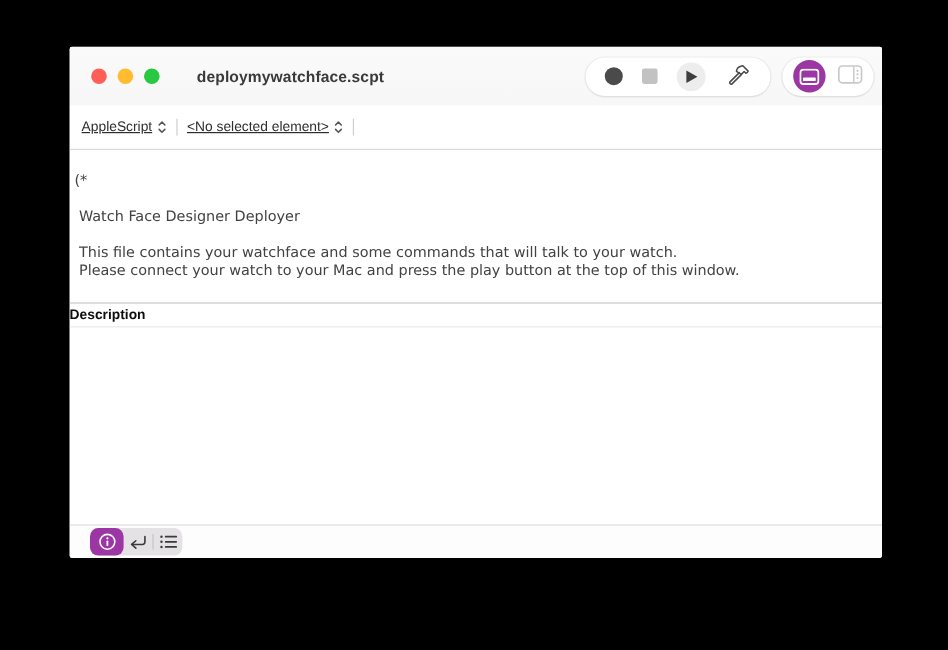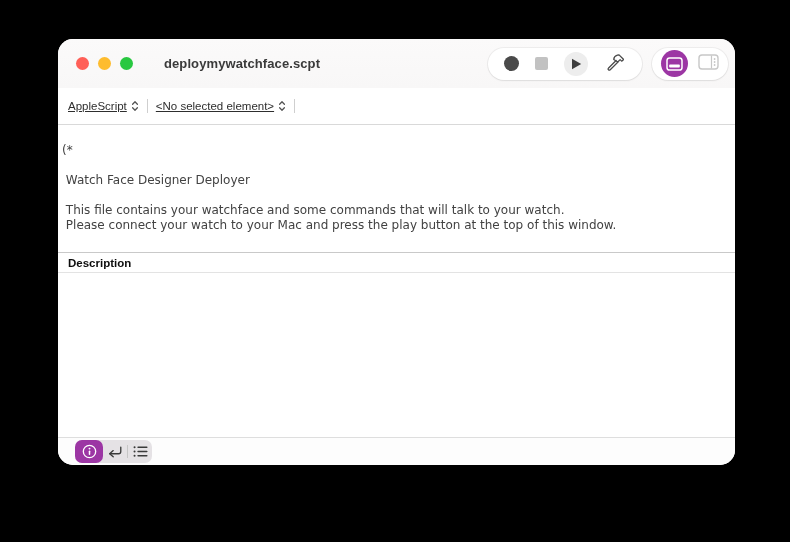--- a/index.html
+++ b/index.html
@@ -1,19 +1,19 @@
 <!DOCTYPE html>
 <html><head>
 <meta charset="utf-8">
 <style>
   html,body{margin:0;padding:0;}
   body{width:790px;height:542px;background:#000;position:relative;overflow:hidden;
        font-family:"Liberation Sans","DejaVu Sans",sans-serif;}
   .window{position:absolute;left:58px;top:39px;width:677px;height:426px;
-          background:#fff;border-radius:15px;display:flex;flex-direction:column;
+          background:#fff;border-radius:2px;display:flex;flex-direction:column;
           overflow:hidden;box-shadow:0 10px 30px rgba(0,0,0,.55);justify-content:center;}
   
   .titlebar{height:49px;flex:0 0 auto;display:flex;align-items:center;
             padding:0 7px 0 18px;background:linear-gradient(#fbfafa,#f8f7f7);}
   .lights{display:flex;gap:9px;align-items:center;}
   .light{width:13px;height:13px;border-radius:50%;border:none;padding:0;cursor:default;}
   .title{margin-left:31px;font-size:13px;font-weight:bold;color:#3a3a3a;letter-spacing:.1px;}
   .tb-spacer{flex:1;}
   .pill{background:#fff;border-radius:16px;height:32px;display:flex;align-items:center;
         box-shadow:0 0 0 1px rgba(0,0,0,.05),0 1px 2px rgba(0,0,0,.06);}
@@ -32,21 +32,21 @@
           padding-left:10px;background:#fff;border-bottom:1px solid #d9d9d9;}
   .popup{display:flex;align-items:center;background:none;border:none;padding:0;
          font-size:11.5px;color:#2e2e2e;font-family:inherit;cursor:default;text-decoration:underline;}
   .popup svg{margin-left:4px;}
   .vdiv{width:1px;height:14px;background:#cfcfcf;margin:0 8px;}
   
   .editor{height:127px;flex:0 0 auto;background:#fff;overflow:hidden;}
   .editor pre{margin:0;padding:18px 6px 0 4px;font-family:"DejaVu Sans",sans-serif;
               font-size:12px;line-height:15px;color:#424242;white-space:pre;}
   
-  .acc-header{flex:0 0 auto;height:19px;display:flex;align-items:center;padding-left:10px;
+  .acc-header{flex:0 0 auto;height:19px;display:flex;align-items:center;padding-left:0;
               border-top:1px solid #c9c9c9;border-bottom:1px solid #e3e3e3;background:#fff;}
   .acc-header span{font-size:11.5px;font-weight:bold;color:#0d0d0d;}
   .acc-content{flex:1;background:#fff;}
   
   .bottombar{flex:0 0 auto;height:27px;border-top:1px solid #dedede;background:#fdfdfd;
              display:flex;align-items:center;padding-left:17px;}
   .seg{height:23px;background:#e5e2e5;border-radius:7px;display:flex;align-items:center;}
   .seg button{border:none;background:none;height:23px;display:flex;align-items:center;
               justify-content:center;padding:0;cursor:default;}
   .seg .sel{width:28px;border-radius:7px;}

